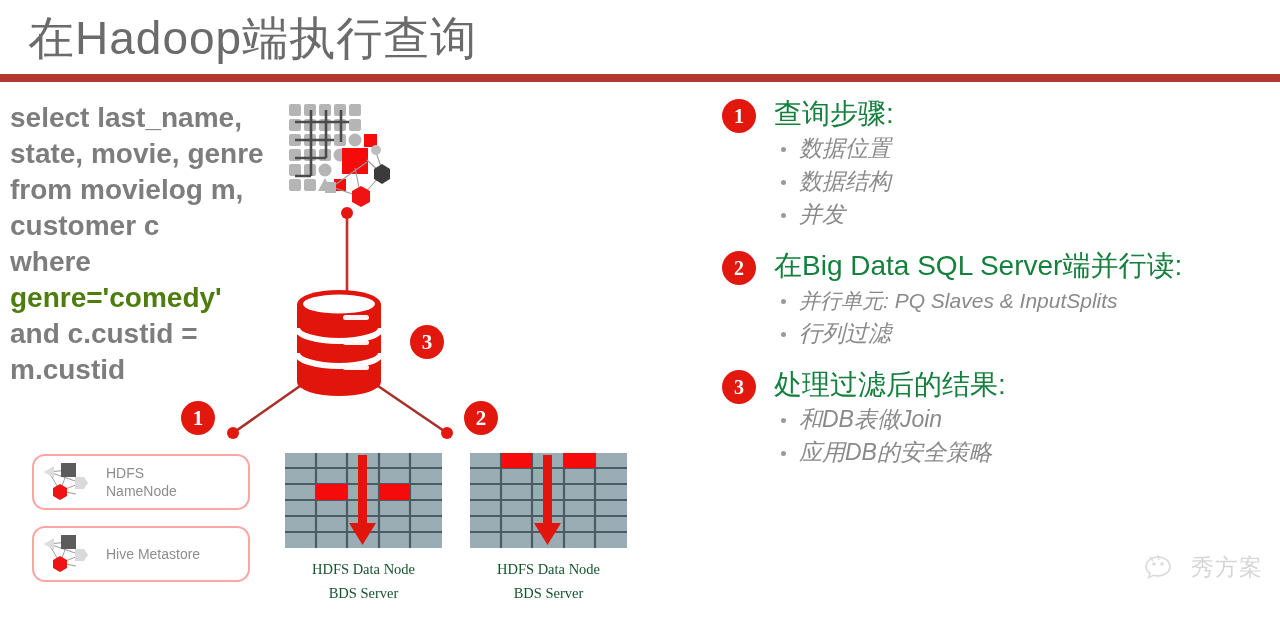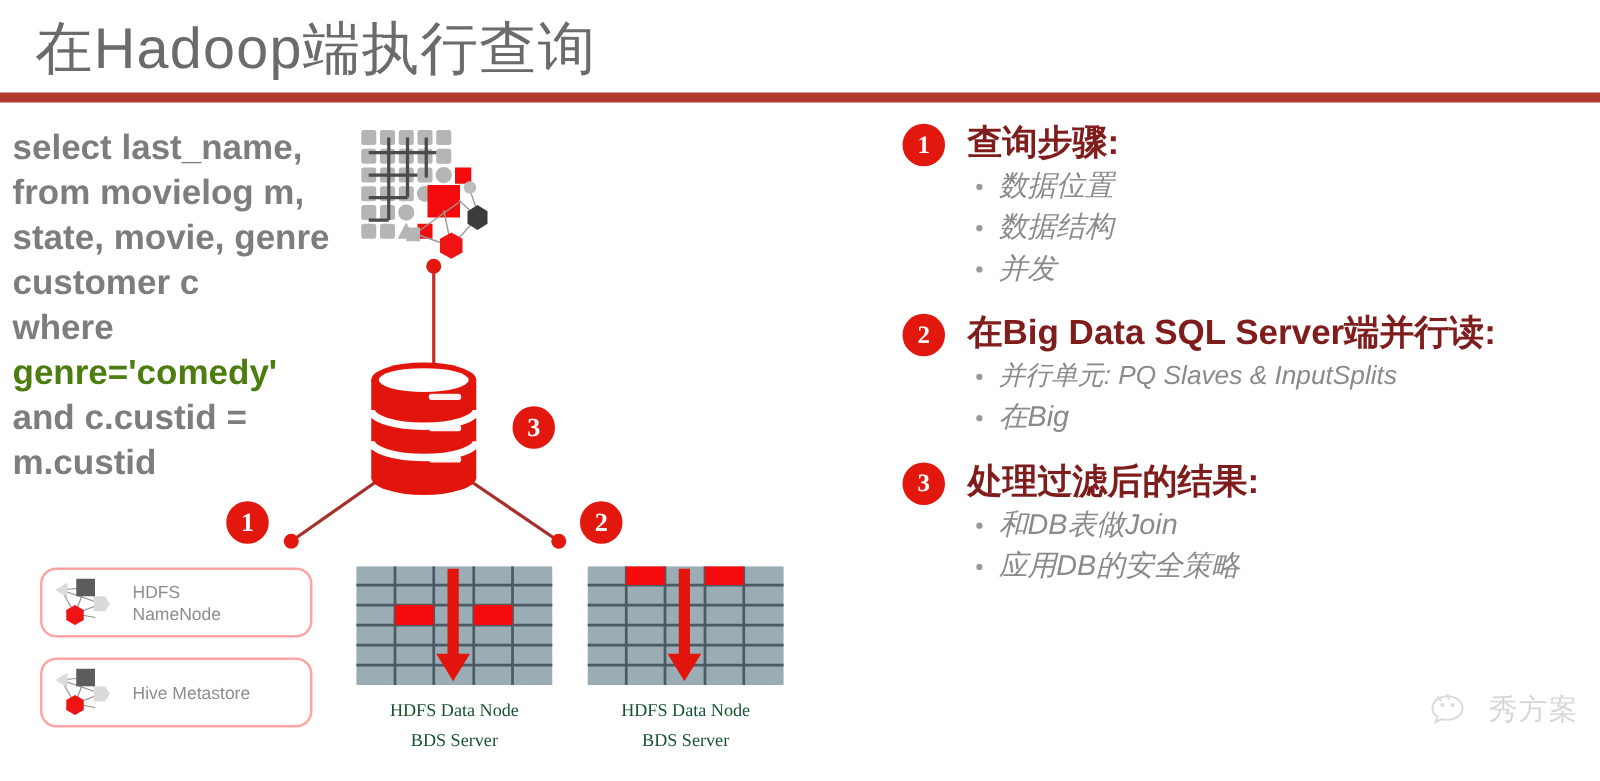--- a/index.html
+++ b/index.html
@@ -171,22 +171,22 @@
     position: absolute;
     left: 10px;
     top: 3px;
     width: 34px;
     height: 34px;
     line-height: 34px;
     font-size: 20px;
   }
   .section-heading {
     font-size: 28px;
-    font-weight: 700;
-    color: #7f1d1d;
+    font-weight: 400;
+    color: #15803d;
     line-height: 36px;
     white-space: nowrap;
   }
   .bullets {
     list-style: none;
     margin: 0;
     padding: 0 0 0 3px;
   }
   .bullets li {
     position: relative;
@@ -227,22 +227,22 @@
   }
 </style>
 </head>
 <body>
 
 <div id="slide-title">在Hadoop端执行查询</div>
 <div id="title-rule"></div>
 
 <div id="sql-block">
   <div class="sql-line">select last_name,</div>
+  <div class="sql-line">state, movie, genre</div>
   <div class="sql-line">from movielog m,</div>
-  <div class="sql-line">state, movie, genre</div>
   <div class="sql-line">customer c</div>
   <div class="sql-line">where</div>
   <div class="sql-line sql-highlight">genre='comedy'</div>
   <div class="sql-line">and c.custid =</div>
   <div class="sql-line">m.custid</div>
 </div>
 
 <div id="diagram">
 
   <svg id="diagram-lines" viewBox="0 0 700 537">
@@ -435,21 +435,21 @@
       <li>数据结构</li>
       <li>并发</li>
     </ul>
   </div>
 
   <div class="section">
     <div class="badge badge-section">2</div>
     <div class="section-heading">在Big Data SQL Server端并行读:</div>
     <ul class="bullets">
       <li class="sub-small">并行单元: PQ Slaves &amp; InputSplits</li>
-      <li>在Big</li>
+      <li>行列过滤</li>
     </ul>
   </div>
 
   <div class="section">
     <div class="badge badge-section">3</div>
     <div class="section-heading">处理过滤后的结果:</div>
     <ul class="bullets">
       <li>和DB表做Join</li>
       <li>应用DB的安全策略</li>
     </ul>

